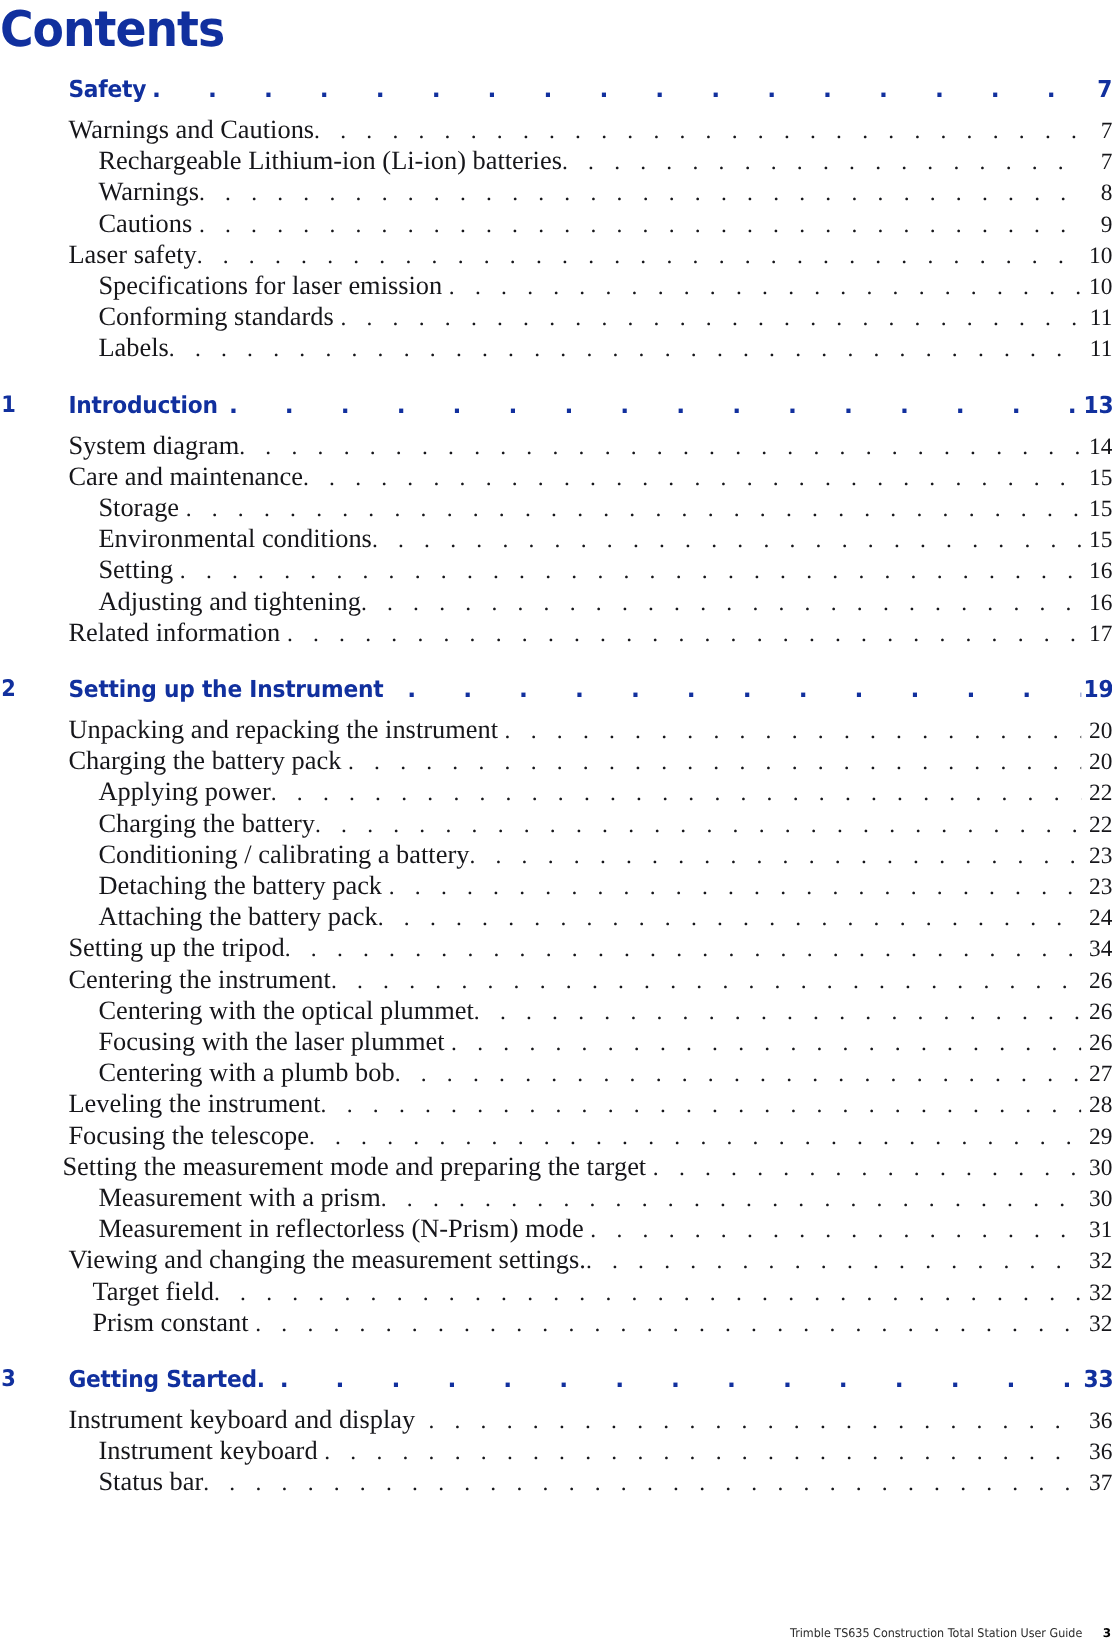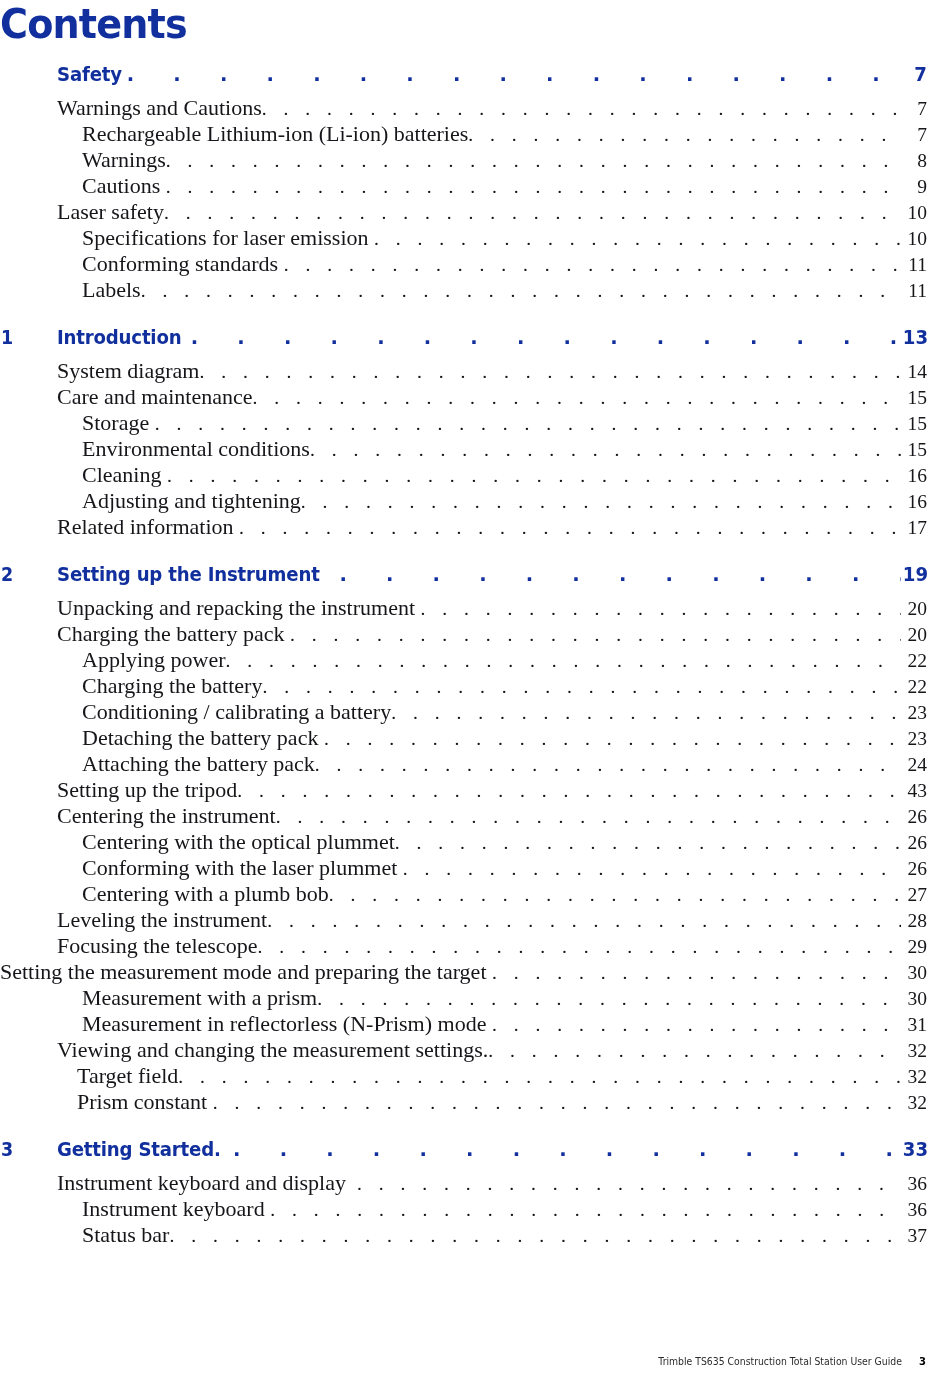--- a/index.html
+++ b/index.html
@@ -138,21 +138,21 @@
   .pg {
     flex: 0 0 auto;
     text-align: right;
     white-space: nowrap;
   }
   .label { flex: 0 0 auto; }
 
   
   .ind-title   { margin-left: 57px; }
   .ind-l1      { margin-left: 57px; }
-  .ind-l1b     { }
+  .ind-l1b     { margin-left: 52px; }
   .ind-l2      { margin-left: 82px; }
   .ind-l2b     { margin-left: 77px; }
 
   
   .pgbox-2 { width: 26px; }
   .pgbox-1 { width: 26px; }
   .gap-md { height: 14px; }
 
   
   .footer {
@@ -255,21 +255,21 @@
         <span class="label ind-l2">Storage </span>
         <span class="leader">. . . . . . . . . . . . . . . . . . . . . . . . . . . . . . . . . . . . . . . . . . . . . . . . . . . . . . . . . . . . . . . . . . . . . . . . . . . . . . . . . . . . . . . . . . . . . . . . . . . . . . . . . . . . . . . . . . . . . . . . . . . . . . . . . . . . . . . . . . . . . . . . . . . . . . . . . . . . . . . . . . . . . . . . . . . . . . . . . . . . . . . . . . . . . . . . . . . . . . . . </span>
         <span class="pg pgbox-2">15</span>
       </div>
       <div class="row entry">
         <span class="label ind-l2">Environmental conditions</span>
         <span class="leader">. . . . . . . . . . . . . . . . . . . . . . . . . . . . . . . . . . . . . . . . . . . . . . . . . . . . . . . . . . . . . . . . . . . . . . . . . . . . . . . . . . . . . . . . . . . . . . . . . . . . . . . . . . . . . . . . . . . . . . . . . . . . . . . . . . . . . . . . . . . . . . . . . . . . . . . . . . . . . . . . . . . . . . . . . . . . . . . . . . . . . . . . . . . . . . . . . . . . . . . . </span>
         <span class="pg pgbox-2">15</span>
       </div>
       <div class="row entry">
-        <span class="label ind-l2">Cleaning </span>
+        <span class="label ind-l2">Setting </span>
         <span class="leader">. . . . . . . . . . . . . . . . . . . . . . . . . . . . . . . . . . . . . . . . . . . . . . . . . . . . . . . . . . . . . . . . . . . . . . . . . . . . . . . . . . . . . . . . . . . . . . . . . . . . . . . . . . . . . . . . . . . . . . . . . . . . . . . . . . . . . . . . . . . . . . . . . . . . . . . . . . . . . . . . . . . . . . . . . . . . . . . . . . . . . . . . . . . . . . . . . . . . . . . . </span>
         <span class="pg pgbox-2">16</span>
       </div>
       <div class="row entry">
         <span class="label ind-l2">Adjusting and tightening</span>
         <span class="leader">. . . . . . . . . . . . . . . . . . . . . . . . . . . . . . . . . . . . . . . . . . . . . . . . . . . . . . . . . . . . . . . . . . . . . . . . . . . . . . . . . . . . . . . . . . . . . . . . . . . . . . . . . . . . . . . . . . . . . . . . . . . . . . . . . . . . . . . . . . . . . . . . . . . . . . . . . . . . . . . . . . . . . . . . . . . . . . . . . . . . . . . . . . . . . . . . . . . . . . . . </span>
         <span class="pg pgbox-2">16</span>
       </div>
       <div class="row entry">
         <span class="label ind-l1">Related information </span>
@@ -314,34 +314,34 @@
         <span class="pg pgbox-2">23</span>
       </div>
       <div class="row entry">
         <span class="label ind-l2">Attaching the battery pack</span>
         <span class="leader">. . . . . . . . . . . . . . . . . . . . . . . . . . . . . . . . . . . . . . . . . . . . . . . . . . . . . . . . . . . . . . . . . . . . . . . . . . . . . . . . . . . . . . . . . . . . . . . . . . . . . . . . . . . . . . . . . . . . . . . . . . . . . . . . . . . . . . . . . . . . . . . . . . . . . . . . . . . . . . . . . . . . . . . . . . . . . . . . . . . . . . . . . . . . . . . . . . . . . . . . </span>
         <span class="pg pgbox-2">24</span>
       </div>
       <div class="row entry">
         <span class="label ind-l1">Setting up the tripod</span>
         <span class="leader">. . . . . . . . . . . . . . . . . . . . . . . . . . . . . . . . . . . . . . . . . . . . . . . . . . . . . . . . . . . . . . . . . . . . . . . . . . . . . . . . . . . . . . . . . . . . . . . . . . . . . . . . . . . . . . . . . . . . . . . . . . . . . . . . . . . . . . . . . . . . . . . . . . . . . . . . . . . . . . . . . . . . . . . . . . . . . . . . . . . . . . . . . . . . . . . . . . . . . . . . </span>
-        <span class="pg pgbox-2">43</span>
+        <span class="pg pgbox-2">34</span>
       </div>
       <div class="row entry">
         <span class="label ind-l1">Centering the instrument</span>
         <span class="leader">. . . . . . . . . . . . . . . . . . . . . . . . . . . . . . . . . . . . . . . . . . . . . . . . . . . . . . . . . . . . . . . . . . . . . . . . . . . . . . . . . . . . . . . . . . . . . . . . . . . . . . . . . . . . . . . . . . . . . . . . . . . . . . . . . . . . . . . . . . . . . . . . . . . . . . . . . . . . . . . . . . . . . . . . . . . . . . . . . . . . . . . . . . . . . . . . . . . . . . . . </span>
         <span class="pg pgbox-2">26</span>
       </div>
       <div class="row entry">
         <span class="label ind-l2">Centering with the optical plummet</span>
         <span class="leader">. . . . . . . . . . . . . . . . . . . . . . . . . . . . . . . . . . . . . . . . . . . . . . . . . . . . . . . . . . . . . . . . . . . . . . . . . . . . . . . . . . . . . . . . . . . . . . . . . . . . . . . . . . . . . . . . . . . . . . . . . . . . . . . . . . . . . . . . . . . . . . . . . . . . . . . . . . . . . . . . . . . . . . . . . . . . . . . . . . . . . . . . . . . . . . . . . . . . . . . . </span>
         <span class="pg pgbox-2">26</span>
       </div>
       <div class="row entry">
-        <span class="label ind-l2">Conforming with the laser plummet </span>
+        <span class="label ind-l2">Focusing with the laser plummet </span>
         <span class="leader">. . . . . . . . . . . . . . . . . . . . . . . . . . . . . . . . . . . . . . . . . . . . . . . . . . . . . . . . . . . . . . . . . . . . . . . . . . . . . . . . . . . . . . . . . . . . . . . . . . . . . . . . . . . . . . . . . . . . . . . . . . . . . . . . . . . . . . . . . . . . . . . . . . . . . . . . . . . . . . . . . . . . . . . . . . . . . . . . . . . . . . . . . . . . . . . . . . . . . . . . </span>
         <span class="pg pgbox-2">26</span>
       </div>
       <div class="row entry">
         <span class="label ind-l2">Centering with a plumb bob</span>
         <span class="leader">. . . . . . . . . . . . . . . . . . . . . . . . . . . . . . . . . . . . . . . . . . . . . . . . . . . . . . . . . . . . . . . . . . . . . . . . . . . . . . . . . . . . . . . . . . . . . . . . . . . . . . . . . . . . . . . . . . . . . . . . . . . . . . . . . . . . . . . . . . . . . . . . . . . . . . . . . . . . . . . . . . . . . . . . . . . . . . . . . . . . . . . . . . . . . . . . . . . . . . . . </span>
         <span class="pg pgbox-2">27</span>
       </div>
       <div class="row entry">
         <span class="label ind-l1">Leveling the instrument</span>

